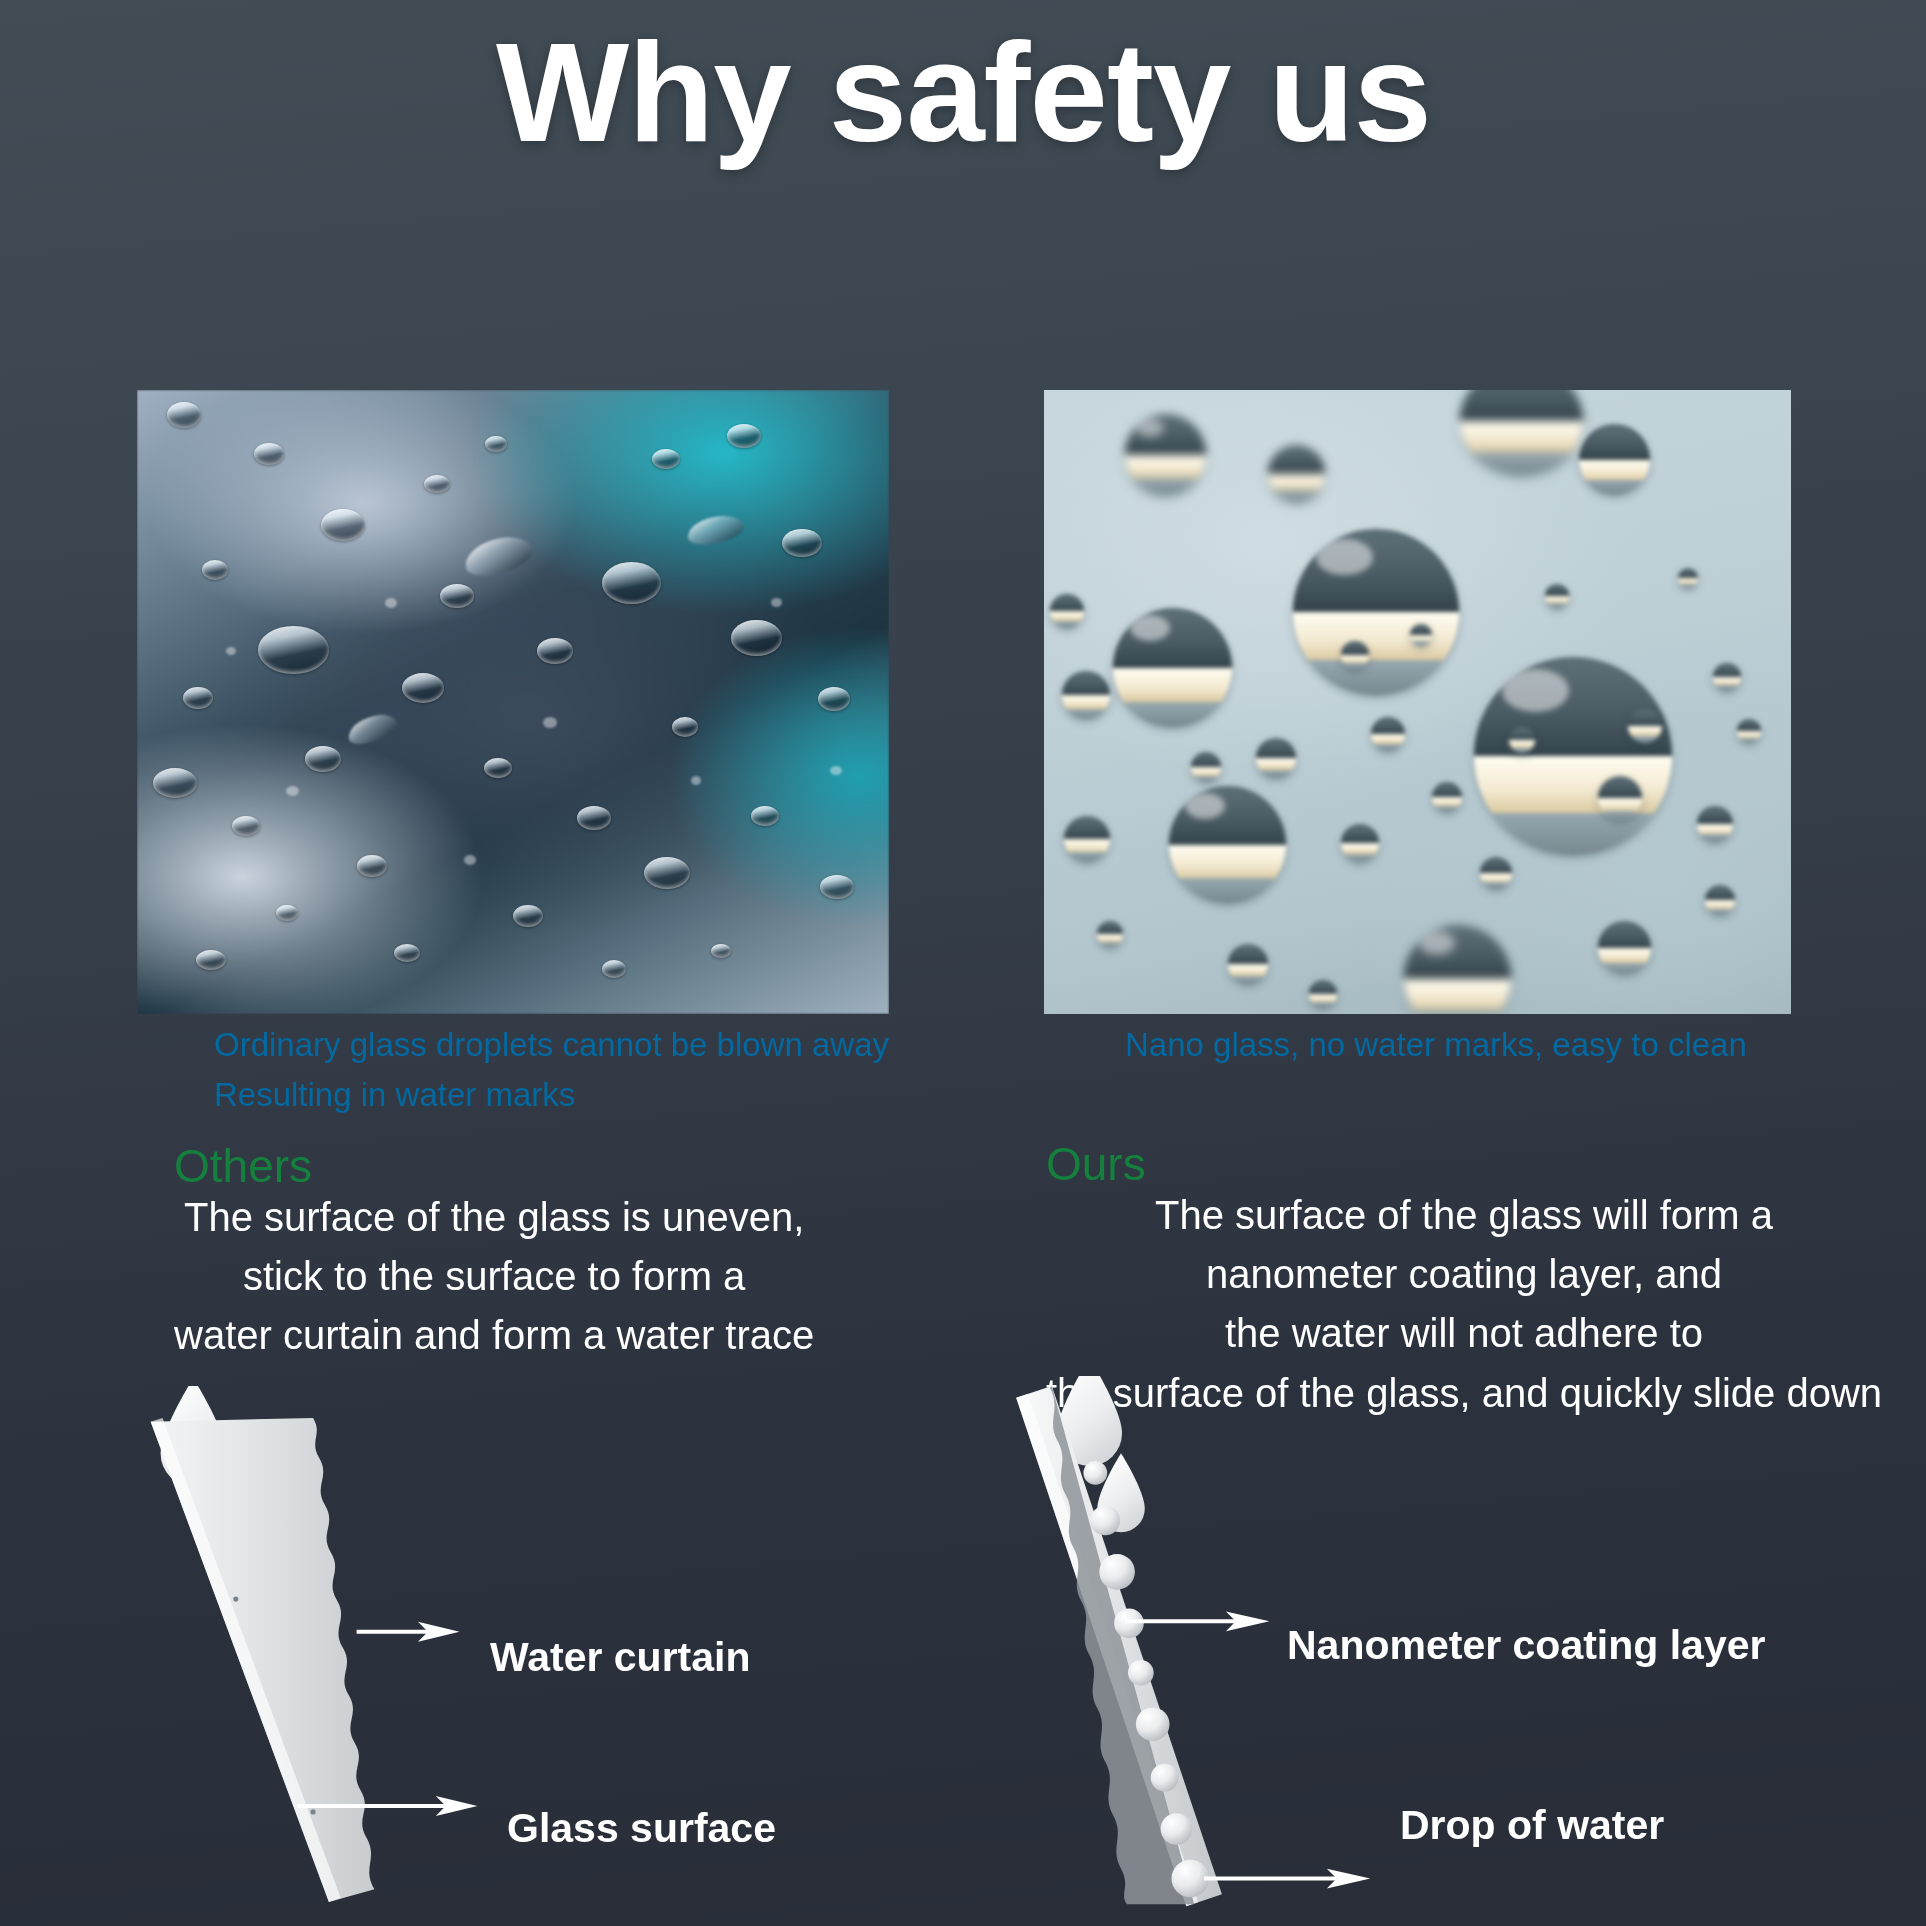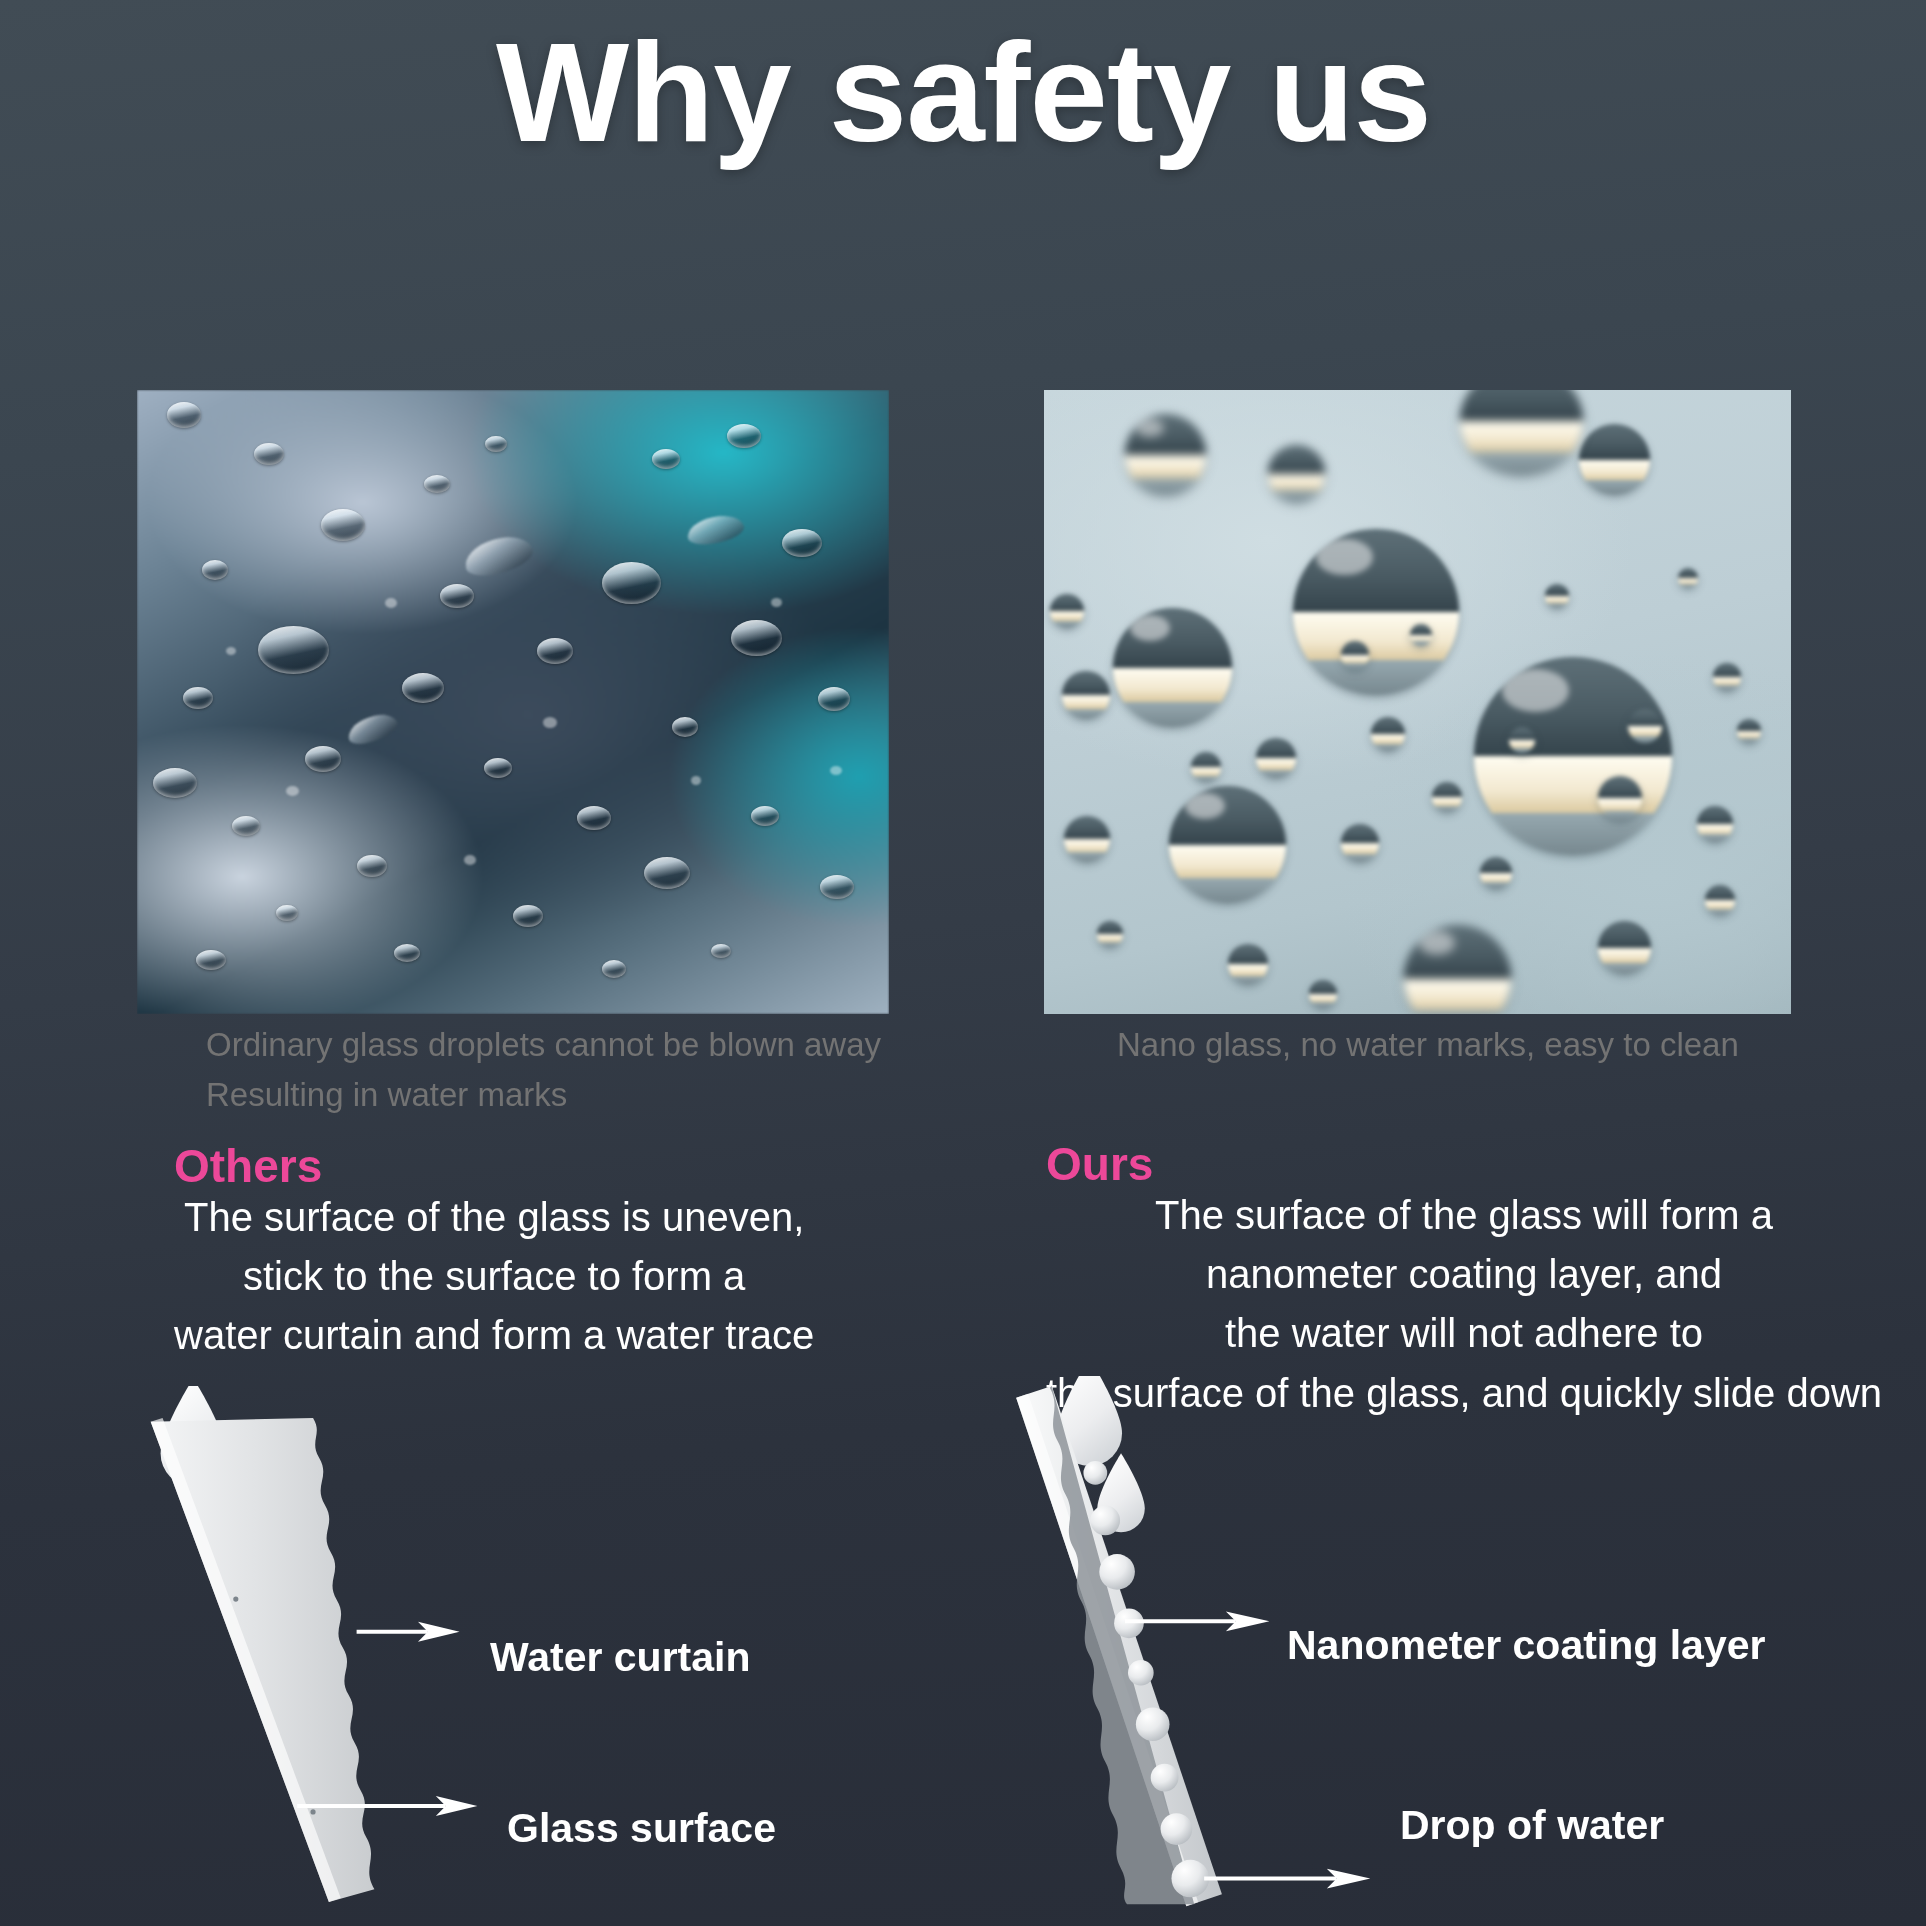--- a/index.html
+++ b/index.html
@@ -75,26 +75,26 @@
   .bead .band{position:absolute;left:0;right:0;top:50%;height:30%;
     background:linear-gradient(180deg,#fffdf2 0%,#f2e8cf 60%,#d9c79c 100%);}
   .bead .bot{position:absolute;left:0;right:0;top:79%;bottom:0;
     background:linear-gradient(180deg,#97a9b0 0%,#77888f 100%);}
   .bead .gloss{position:absolute;left:14%;top:6%;width:34%;height:22%;border-radius:50%;
     background:rgba(255,255,255,.5);filter:blur(2px);}
   .bead.soft{filter:blur(2.2px);}
   .bead.softer{filter:blur(4px);}
 
   
-  .caption{position:absolute;font-size:33px;color:#737373;font-weight:normal;line-height:1.5;}
+  .caption{position:absolute;font-size:33px;color:#0369a1;font-weight:normal;line-height:1.5;margin-left:8px;}
   #caption-left{left:206px;top:1020px;}
   #caption-right{left:1117px;top:1020px;}
 
   
-  .block-title{position:absolute;font-size:46px;font-weight:bold;color:#ec4899;}
+  .block-title{position:absolute;font-size:46px;font-weight:normal;color:#15803d;}
   .block-body{position:absolute;font-size:40px;color:#ffffff;line-height:1.48;text-align:center;}
   #others-title{left:174px;top:1139px;}
   #others-body{left:174px;top:1188px;font-weight:normal;}
   #ours-title{left:1046px;top:1137px;}
   #ours-body{left:1046px;top:1186px;font-weight:normal;}
 
   
   .diagram{position:absolute;}
   #diagram-left{left:119px;top:1386px;width:792px;height:541px;}
   #diagram-right{left:1010px;top:1376px;width:871px;height:550px;}

